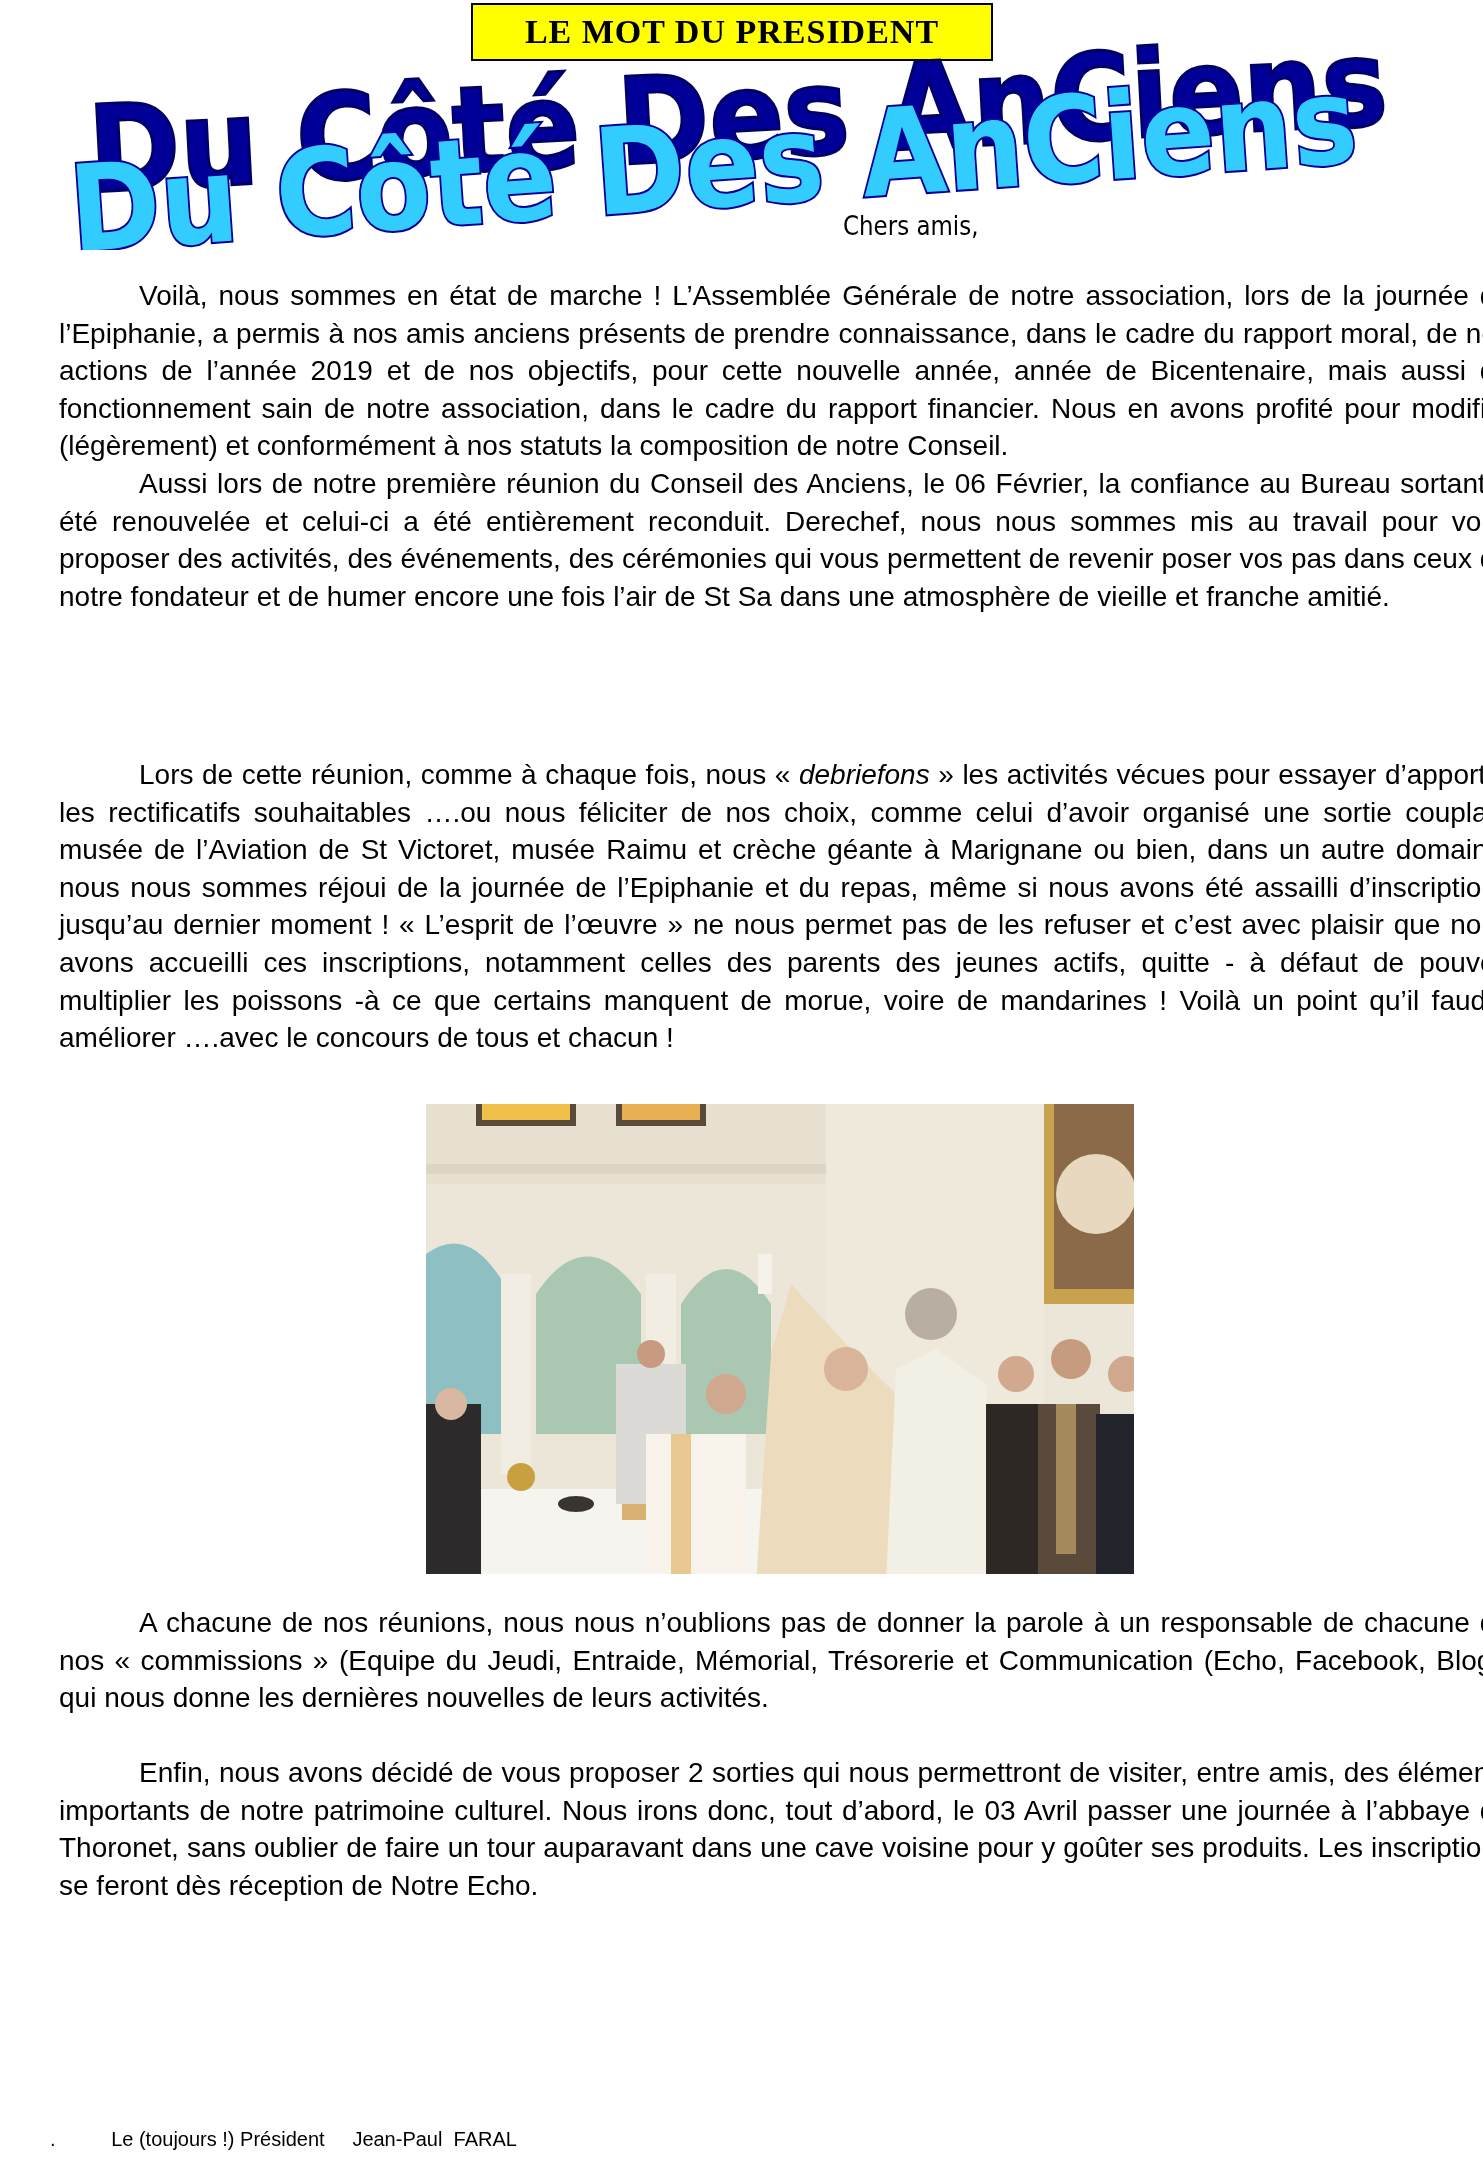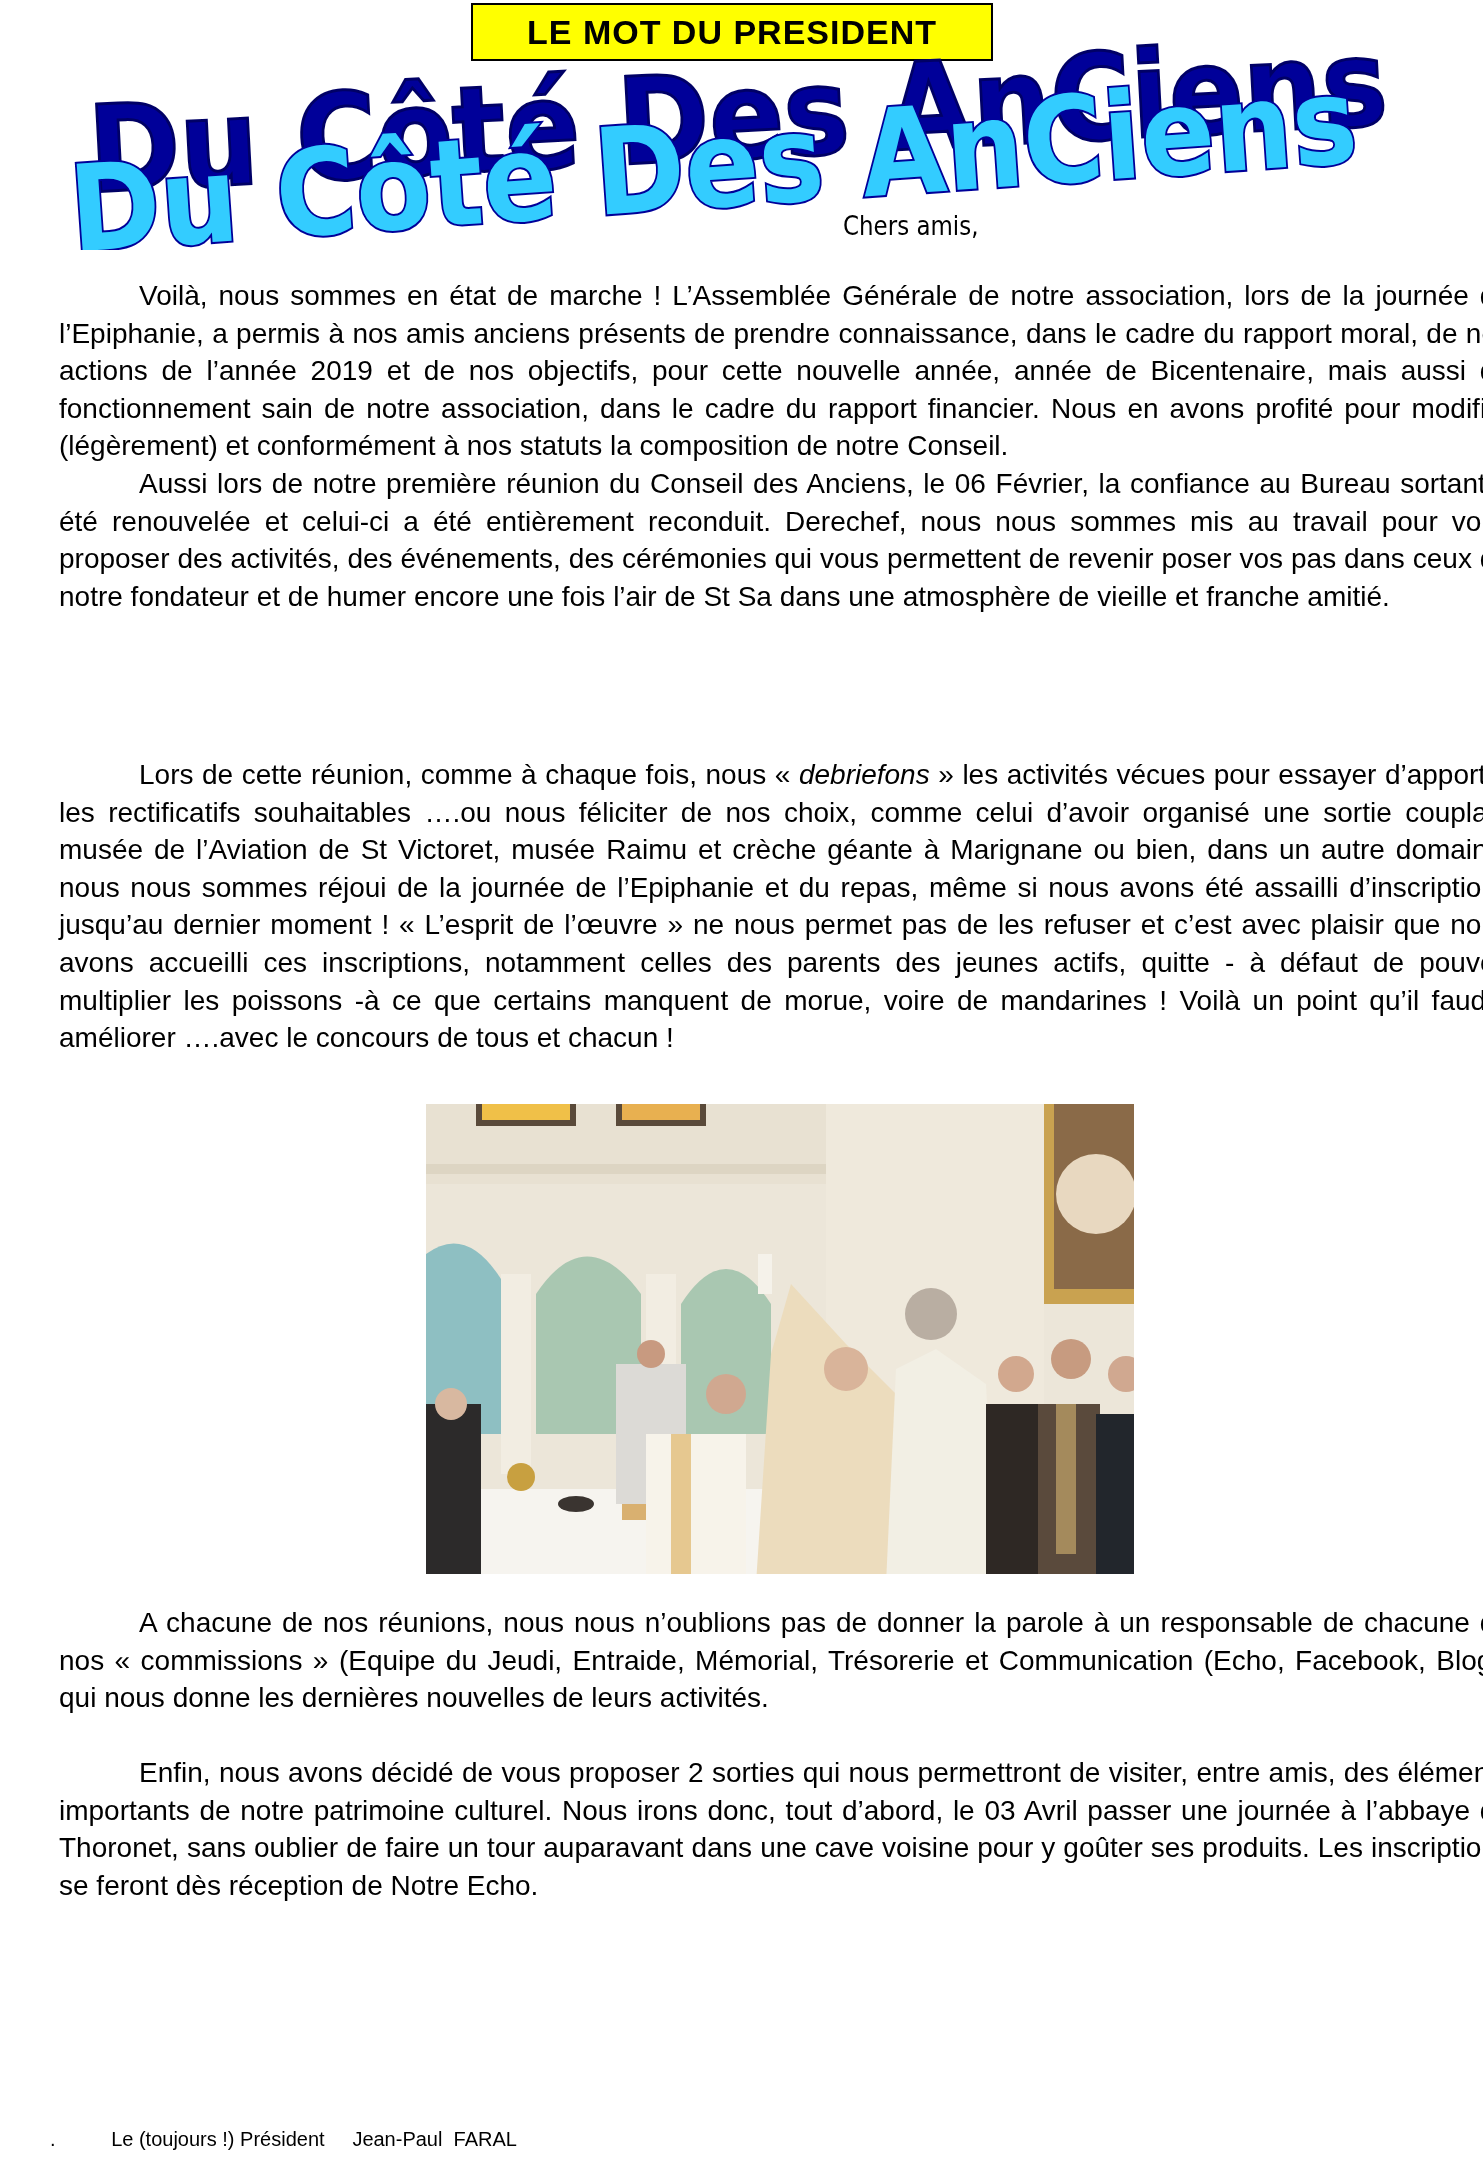--- a/index.html
+++ b/index.html
@@ -1,21 +1,21 @@
 <!DOCTYPE html>
 <html><head>
 <meta charset="utf-8">
 <style>
   html, body { margin: 0; padding: 0; background: #ffffff; }
   body { width: 1483px; height: 2179px; position: relative; overflow: hidden; font-family: "Liberation Sans Narrow", "Liberation Sans", sans-serif; color: #000; }
   .banner {
     position: absolute; left: 471px; top: 3px; width: 522px; height: 58px;
     background: #ffff00; border: 2px solid #000; box-sizing: border-box;
     display: flex; align-items: center; justify-content: center;
-    font-family: Liberation Sans, sans-serif; font-weight: bold; font-size: 34px; letter-spacing: 1px;
+    font-family: Liberation Serif, serif; font-weight: bold; font-size: 34px; letter-spacing: 1px;
     z-index: 1;
   }
   .wordart { position: absolute; left: 0; top: 0; width: 1483px; height: 250px; z-index: 2; pointer-events: none; }
   .wordart text { font-family: "DejaVu Sans", sans-serif; }
   .greeting {
     position: absolute; left: 843px; top: 210px; font-family: "DejaVu Sans", sans-serif;
     font-size: 27px; transform: scaleX(0.85); transform-origin: left;
   }
   .body-text {
     position: absolute; left: 16px; width: 1452px;

